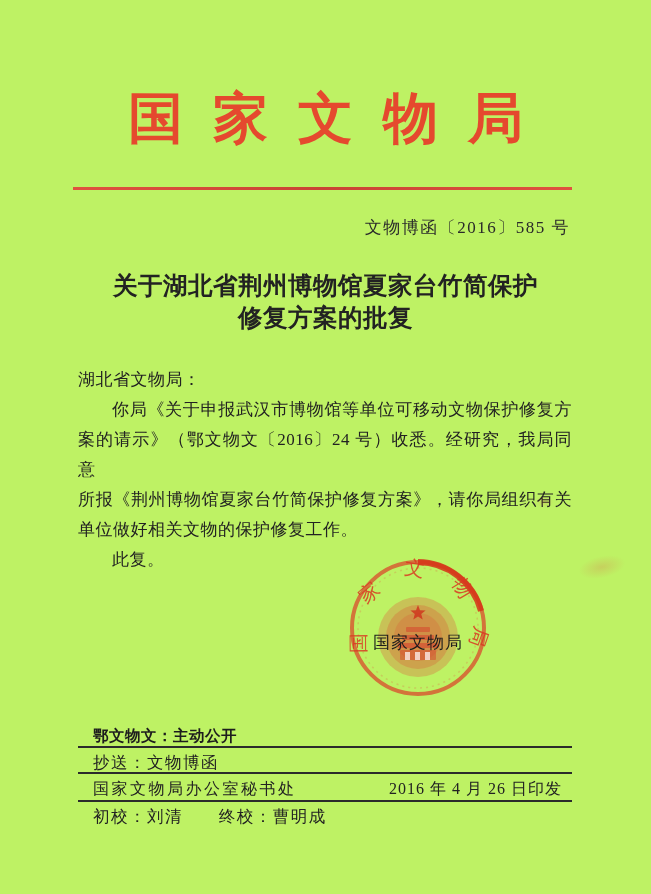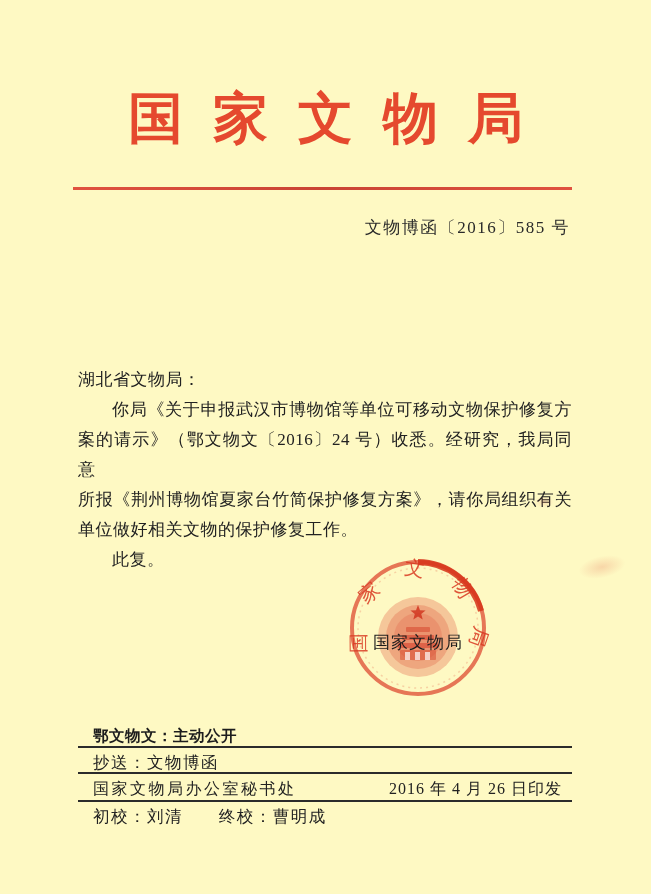--- a/index.html
+++ b/index.html
@@ -1,20 +1,20 @@
 <!DOCTYPE html>
 <html><head>
 <meta charset="utf-8">
 <style>
   html,body{margin:0;padding:0;background:#e9e9e9;}
   .page{
     position:relative;
     width:651px;height:894px;
     margin:0 auto;
-    background:#fef9c3;
+    background:#bef264;
     overflow:hidden;
     font-family:"Liberation Serif","DejaVu Serif",serif;
     color:#1f1f1f;
   }
   .letterhead{
     position:absolute;top:86px;left:0;width:100%;
     text-align:center;
     font-size:55px;font-weight:bold;line-height:66px;
     letter-spacing:30px;text-indent:30px;
     color:#e5492e;
@@ -86,20 +86,24 @@
 <body>
 
 <div class="page">
 
   <div class="letterhead">国家文物局</div>
 
   <div class="red-divider"></div>
 
   <div class="doc-number">文物博函〔2016〕585 号</div>
 
+  <div class="doc-title">
+    <div>关于湖北省荆州博物馆夏家台竹简保护</div>
+    <div>修复方案的批复</div>
+  </div>
 
   <div class="body-text">
     <span class="line">湖北省文物局：</span>
     <span class="line fill indent">你局《关于申报武汉市博物馆等单位可移动文物保护修复方</span>
     <span class="line fill">案的请示》（鄂文物文〔2016〕24 号）收悉。经研究，我局同意</span>
     <span class="line fill">所报《荆州博物馆夏家台竹简保护修复方案》，请你局组织有关</span>
     <span class="line">单位做好相关文物的保护修复工作。</span>
     <span class="line indent">此复。</span>
   </div>
 

